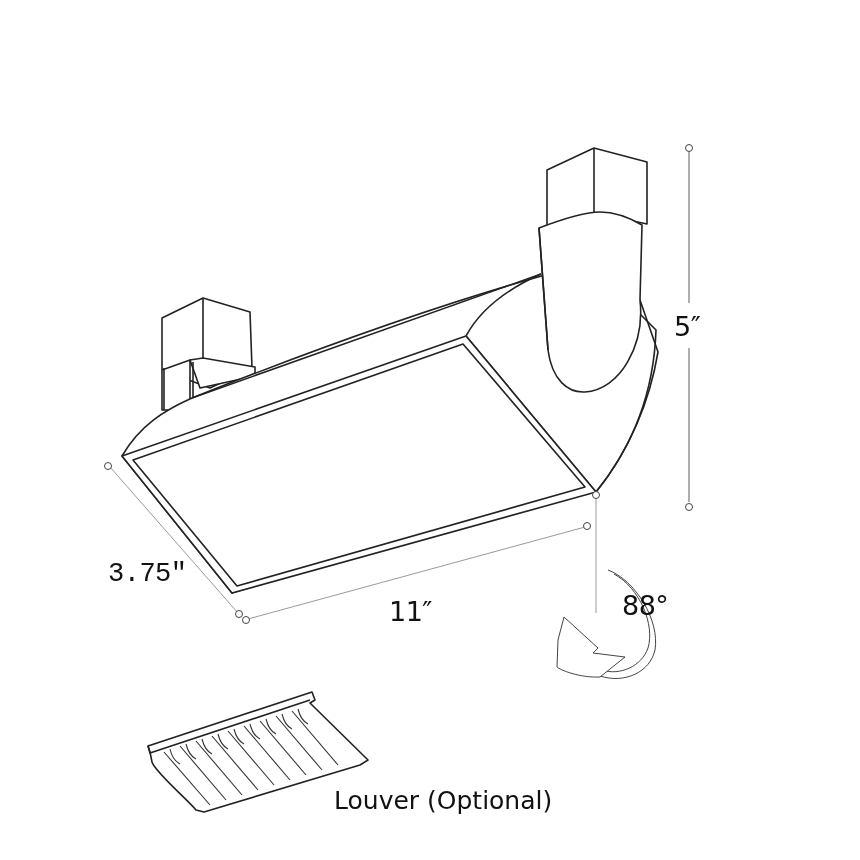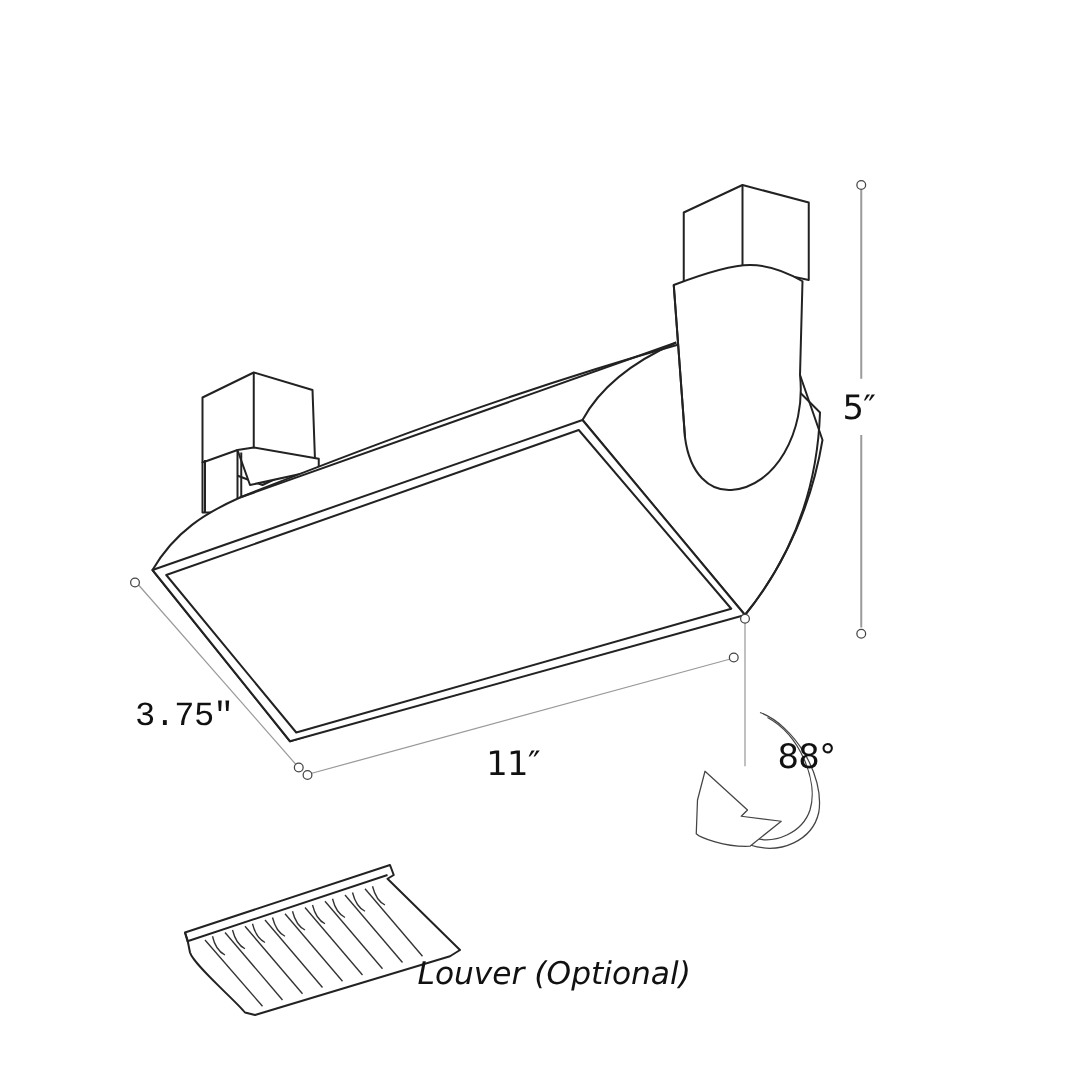--- a/index.html
+++ b/index.html
@@ -99,13 +99,13 @@
       <path d="M282,714 C284,722 288,727 292,729"></path>
       <path d="M298,709 C300,717 304,722 308,724"></path>
     </g>
   </g>
 </svg>
 
 <div class="lbl" style="left:674px;top:311px;">5″</div>
 <div class="lbl" style="left:108px;top:559px;font-family:Liberation Mono, monospace;">3.75″</div>
 <div class="lbl" style="left:389px;top:596px;">11″</div>
 <div class="lbl" style="left:622px;top:590px;">88°</div>
-<div class="cap" style="left:334px;top:764px;font-style:italic;">Louver (Optional)</div>
+<div class="cap" style="left:334px;top:786px;">Louver (Optional)</div>
 
 </body></html>

